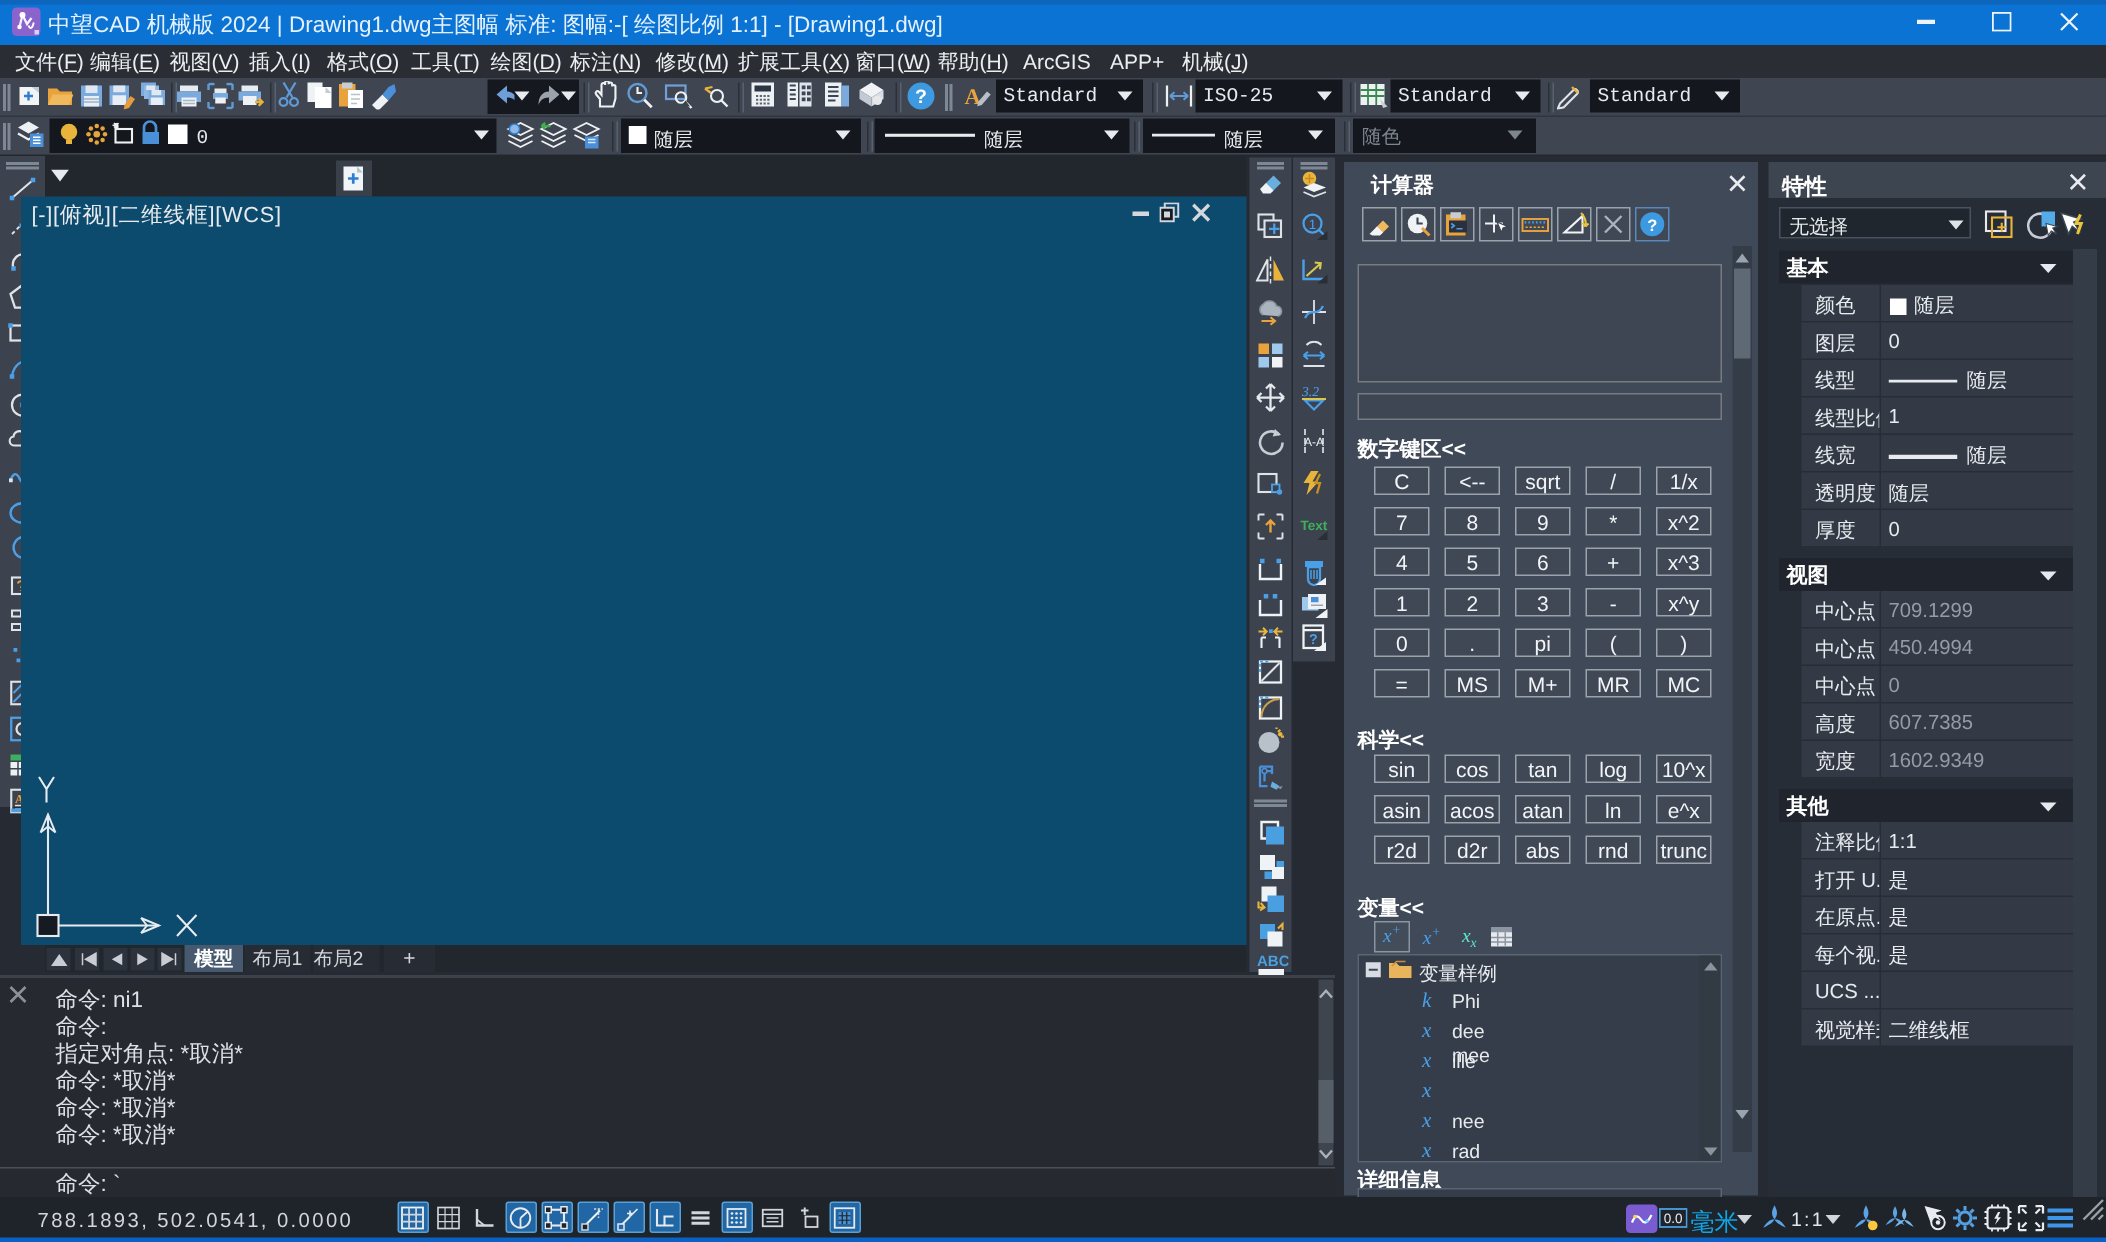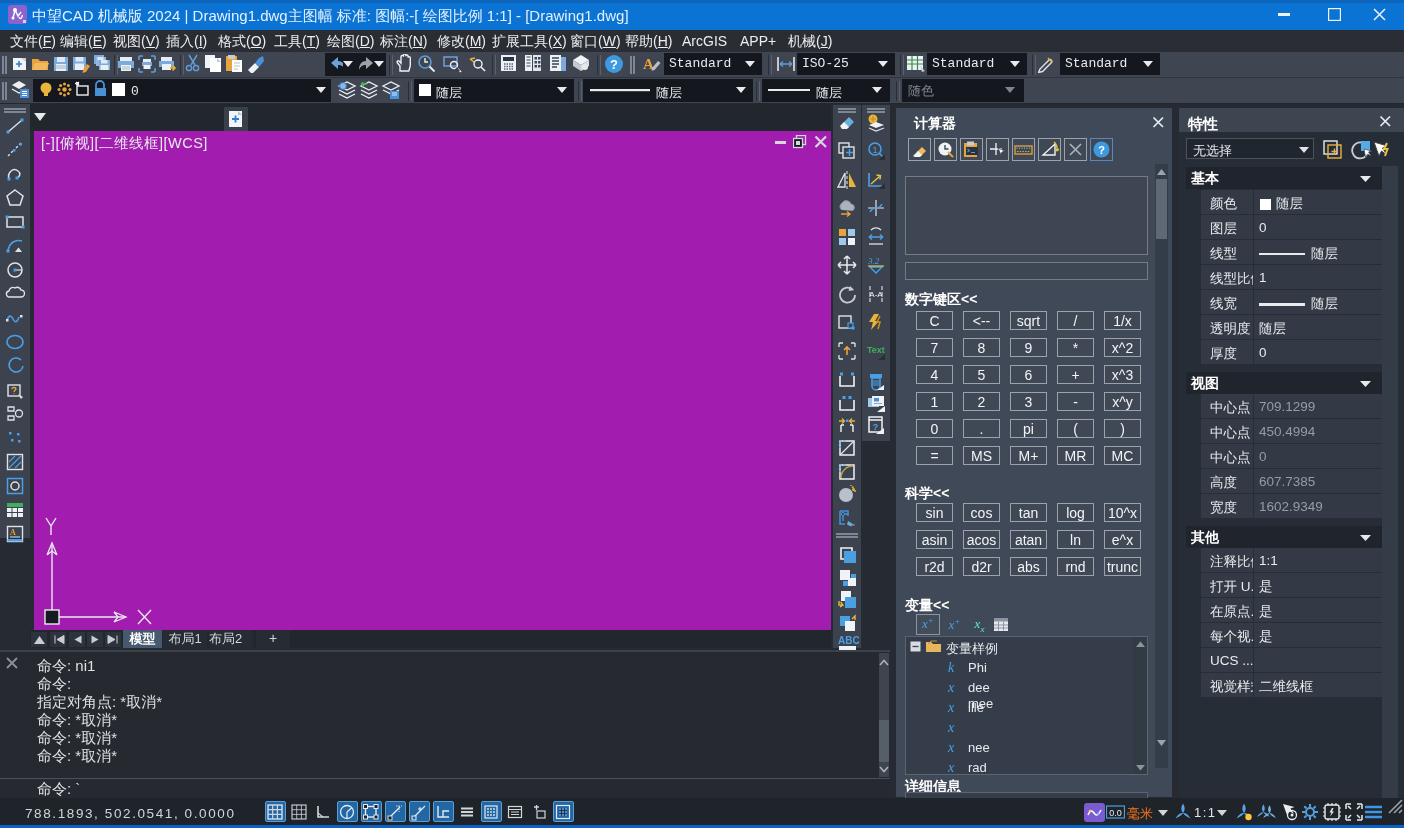--- a/index.html
+++ b/index.html
@@ -18,21 +18,21 @@
 .grip{position:absolute;width:5px;border-left:2px solid #7e8794;border-right:2px solid #7e8794;}
 .vsep{position:absolute;width:4px;border-left:1px solid #2b3038;border-right:1px solid #596170;}
 .dfield{position:absolute;background:#14171d;color:#e8ebee;font-family:"Liberation Mono",monospace;font-size:13px;}
 .darr{position:absolute;width:0;height:0;border-left:5px solid transparent;border-right:5px solid transparent;border-top:6px solid #e8ebee;}
 
 #leftbar{left:0;top:104px;width:30px;height:434px;background:#3d434e;}
 
 #tabbar{left:30px;top:104px;width:801px;height:27px;background:#22262d;}
 #doctab{left:45px;top:104px;width:172px;height:27px;background:#4d5c72;color:#fff;font-family:"Liberation Mono",monospace;font-weight:bold;font-size:14px;margin-top:36px;}
 #plustab{left:224px;top:107px;width:24px;height:24px;background:#394049;}
-#viewport{left:34px;top:131px;width:839px;height:499px;background:#a21caf;}
+#viewport{left:14px;top:131px;width:839px;height:499px;background:#0c4a6e;}
 #vplabel{left:7px;top:3px;color:#e8ebee;font-size:14.5px;letter-spacing:0.5px;}
 #modelbar{left:30px;top:630px;width:801px;height:18px;background:#22262d;}
 
 #cmdwin{left:0;top:650px;width:891px;height:148px;background:#262a30;border-top:2px solid #3c424b;}
 #cmdwin .ln{position:absolute;left:37px;color:#dde0e4;font-size:15px;font-family:"Liberation Sans",sans-serif;white-space:pre;}
 
 #statusbar{left:0;top:798px;width:1404px;height:30px;background:#1f242b;border-bottom:3px solid #0b62c4;text-align:center;}
 #coords{left:25px;top:8px;color:#d2d5da;font-size:13.5px;letter-spacing:1.6px;}
 
 #dock{left:831px;top:104px;width:59px;height:546px;background:#262b33;}
@@ -1063,21 +1063,21 @@
 <div class="abs" style="left:1084px;top:5px;width:21px;height:19px;background:#7a5bd0;border-radius:3px"></div>
 <svg class="abs" style="left:1086px;top:7px" width="17" height="15">
         <path d="M2 10 C4 5 6 5 8 8 C10 11 12 11 15 5" stroke="#fff" stroke-width="1.5" fill="none"></path>
         <circle cx="4" cy="6" r="1.2" fill="#ffd24a"></circle>
         <circle cx="12" cy="9" r="1.2" fill="#6ad0ff"></circle>
       </svg>
 <svg class="abs" style="left:1106px;top:7px" width="19" height="16">
         <rect x="0.5" y="1" width="18" height="12" fill="none" stroke="#4a9fe0" stroke-width="1.2"></rect>
         <text x="9.5" y="10.5" font-size="9" fill="#e8ecf0" text-anchor="middle" font-family="Liberation Sans">0.0</text>
       </svg>
-<span class="abs" style="left:1127px;top:7px;color:#f97316;font-size:13px">毫米</span>
+<span class="abs" style="left:1127px;top:7px;color:#0ea5e9;font-size:16px">毫米</span>
 <svg class="abs" style="left:1157px;top:11px" width="12" height="8">
         <path d="M1 1 h10 l-5 6 z" fill="#d2d6db"></path>
       </svg>
 <svg class="abs" style="left:1173px;top:4px" width="20" height="20">
         <g fill="#5ba3e4">
           <path d="M10 1.5 C12.2 5.5 12.2 8 10 11 C7.8 8 7.8 5.5 10 1.5 Z"></path>
           <path d="M2.5 16.5 C6.8 14.5 8.8 13 10 11 C7.6 10.6 5 12.2 2.5 16.5 Z"></path>
           <path d="M17.5 16.5 C13.2 14.5 11.2 13 10 11 C12.4 10.6 15 12.2 17.5 16.5 Z"></path>
         </g>
       </svg>

